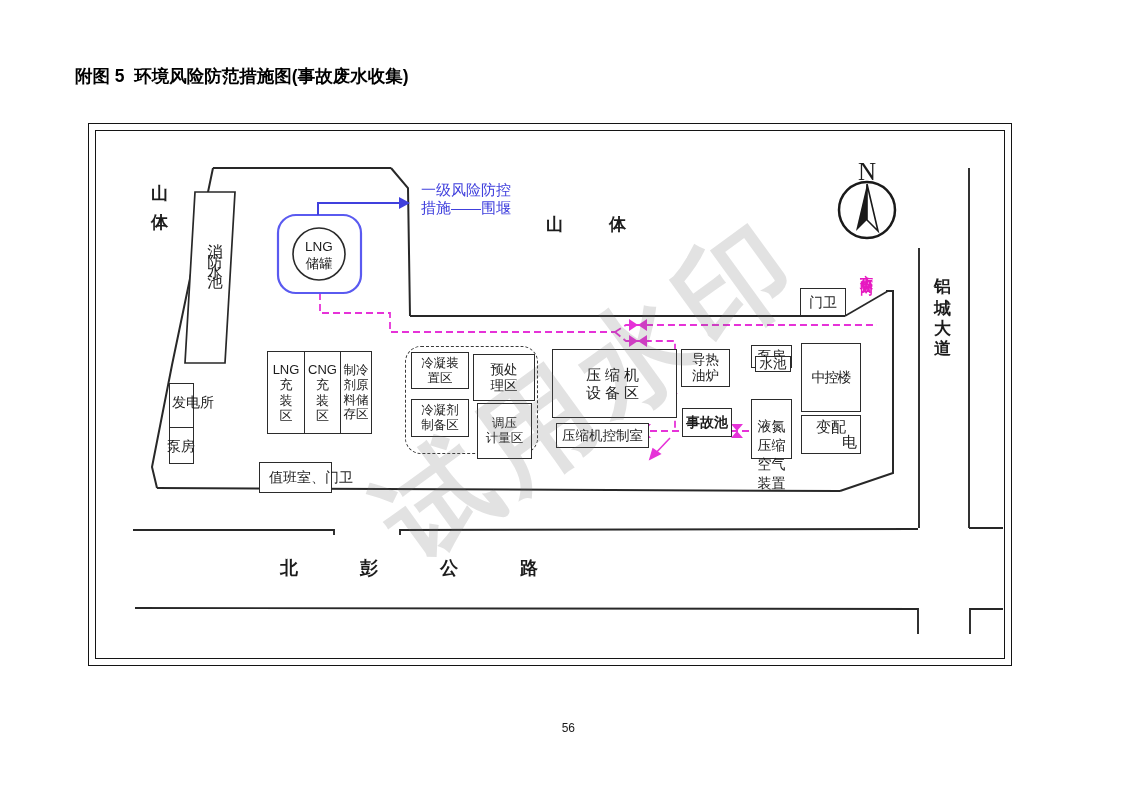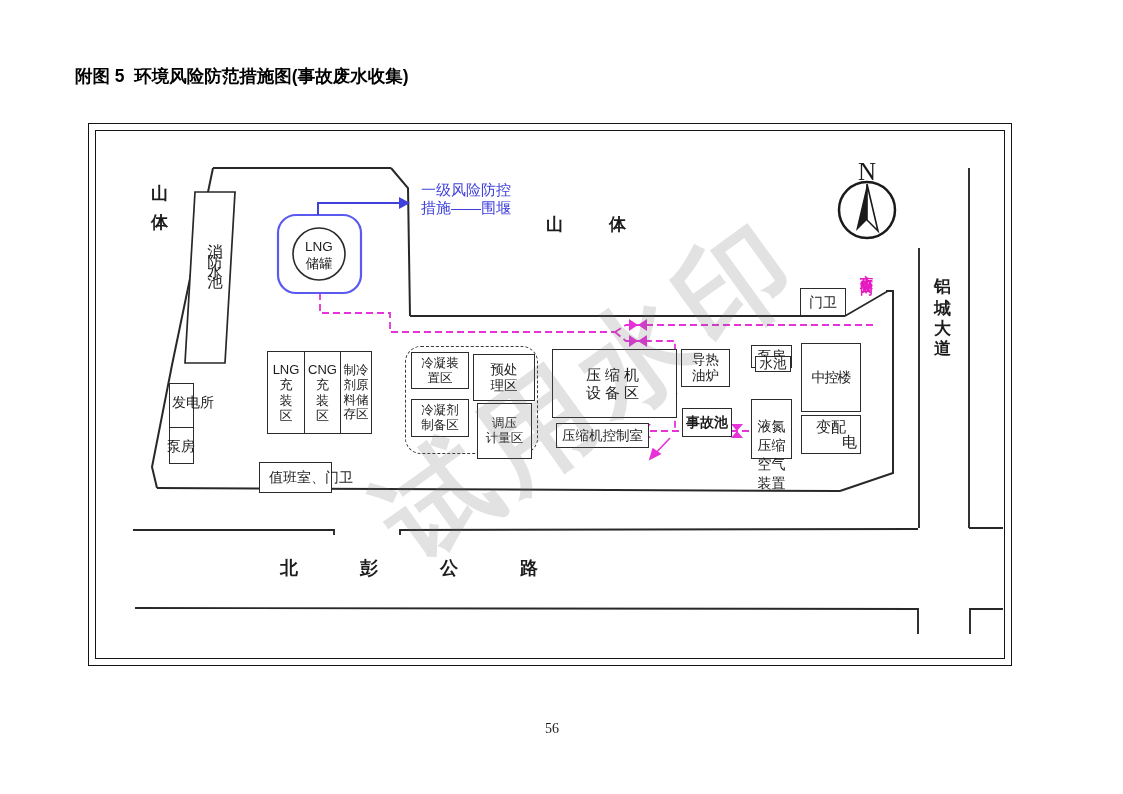--- a/index.html
+++ b/index.html
@@ -10,21 +10,21 @@
        display:flex;align-items:center;justify-content:center;text-align:center;line-height:1.18}
   .lbl{position:absolute;color:#1c1c1c}
   .pre{white-space:pre-line}
   .nowrap{white-space:nowrap}
   .vert{writing-mode:vertical-rl;text-orientation:upright}
   .dashedzone{position:absolute;box-sizing:border-box;border:1.6px dashed #3a3a3a;border-radius:16px;background:transparent}
   #title{position:absolute;left:75px;top:64px;font-size:17.5px;font-weight:bold;white-space:pre;color:#000}
   #watermark{position:absolute;left:340px;top:245px;width:500px;height:290px;display:flex;align-items:center;justify-content:center;
              transform:rotate(-36deg);font-size:112px;font-weight:600;letter-spacing:10px;color:rgba(110,110,110,0.20);
              white-space:nowrap;pointer-events:none;z-index:30}
-  #pagenum{position:absolute;left:545px;top:721px;width:30px;text-align:left;font-family:Liberation Serif, serif;font-size:14px}
+  #pagenum{position:absolute;left:545px;top:721px;width:30px;text-align:right;font-family:Liberation Sans, sans-serif;font-size:12px}
   svg{position:absolute;left:0;top:0}
   .z2{z-index:2}
 </style>
 </head>
 <body>
 
 <div id="stage">
 
   <div id="title">附图 5  环境风险防范措施图(事故废水收集)</div>
 

